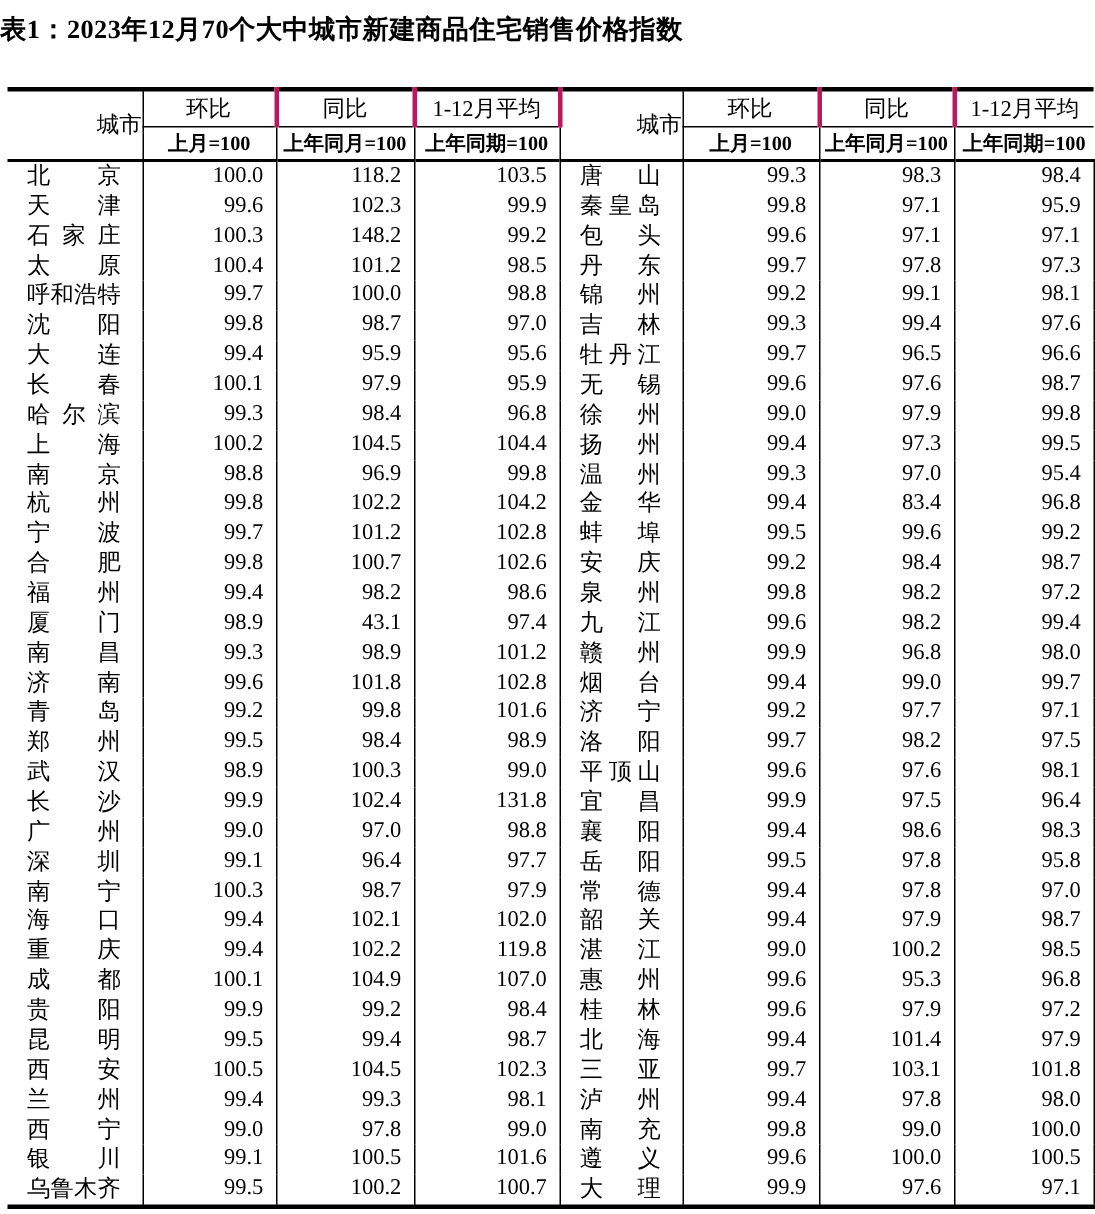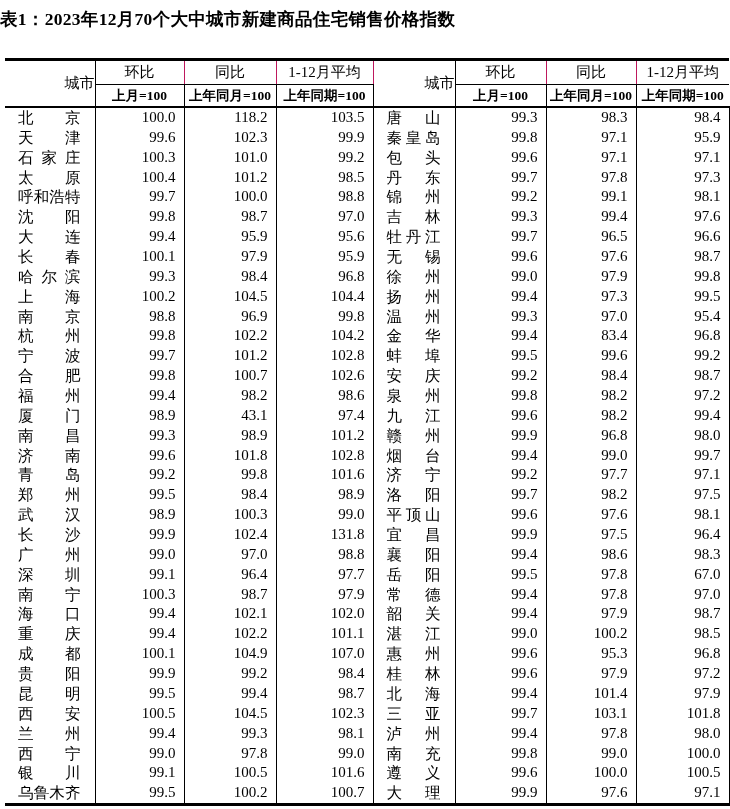--- a/index.html
+++ b/index.html
@@ -23,21 +23,21 @@
     border-top: 3px solid #000;
     border-bottom: 3px solid #000;
   }
   th, td { padding: 0; font-weight: normal; overflow: hidden; white-space: nowrap; }
   th.hcity {
     border-right: 1px solid #000;
     border-bottom: 2px solid #000;
     font-size: 15px; text-align: right;
   }
   th.htop {
-    border-right: 1px solid #be185d;
+    border-right: 3px solid #be185d;
     border-bottom: 1px solid #000;
     height: 23px; font-size: 15px; text-align: center;
   }
   th.hbase {
     border-right: 1px solid #000;
     border-bottom: 2px solid #000;
     height: 21px; font-size: 13.5px; text-align: center; font-weight: bold;
   }
   th.last, td.last { border-right: none; }
   tbody td { height: 19.86px; line-height: 19.86px; }
@@ -137,21 +137,21 @@
       </tr>
       <tr>
         <td class="city">
           <span class="city-name">
             <span>石</span>
             <span>家</span>
             <span>庄</span>
           </span>
         </td>
         <td class="val">100.3</td>
-        <td class="val">101.0</td>
+        <td class="val">148.2</td>
         <td class="val">99.2</td>
         <td class="city">
           <span class="city-name">
             <span>包</span>
             <span>头</span>
           </span>
         </td>
         <td class="val">99.6</td>
         <td class="val">97.1</td>
         <td class="val last">97.1</td>
@@ -572,21 +572,21 @@
         <td class="val">96.4</td>
         <td class="val">97.7</td>
         <td class="city">
           <span class="city-name">
             <span>岳</span>
             <span>阳</span>
           </span>
         </td>
         <td class="val">99.5</td>
         <td class="val">97.8</td>
-        <td class="val last">67.0</td>
+        <td class="val last">95.8</td>
       </tr>
       <tr>
         <td class="city">
           <span class="city-name">
             <span>南</span>
             <span>宁</span>
           </span>
         </td>
         <td class="val">100.3</td>
         <td class="val">98.7</td>
@@ -623,21 +623,21 @@
       </tr>
       <tr>
         <td class="city">
           <span class="city-name">
             <span>重</span>
             <span>庆</span>
           </span>
         </td>
         <td class="val">99.4</td>
         <td class="val">102.2</td>
-        <td class="val">101.1</td>
+        <td class="val">119.8</td>
         <td class="city">
           <span class="city-name">
             <span>湛</span>
             <span>江</span>
           </span>
         </td>
         <td class="val">99.0</td>
         <td class="val">100.2</td>
         <td class="val last">98.5</td>
       </tr>

